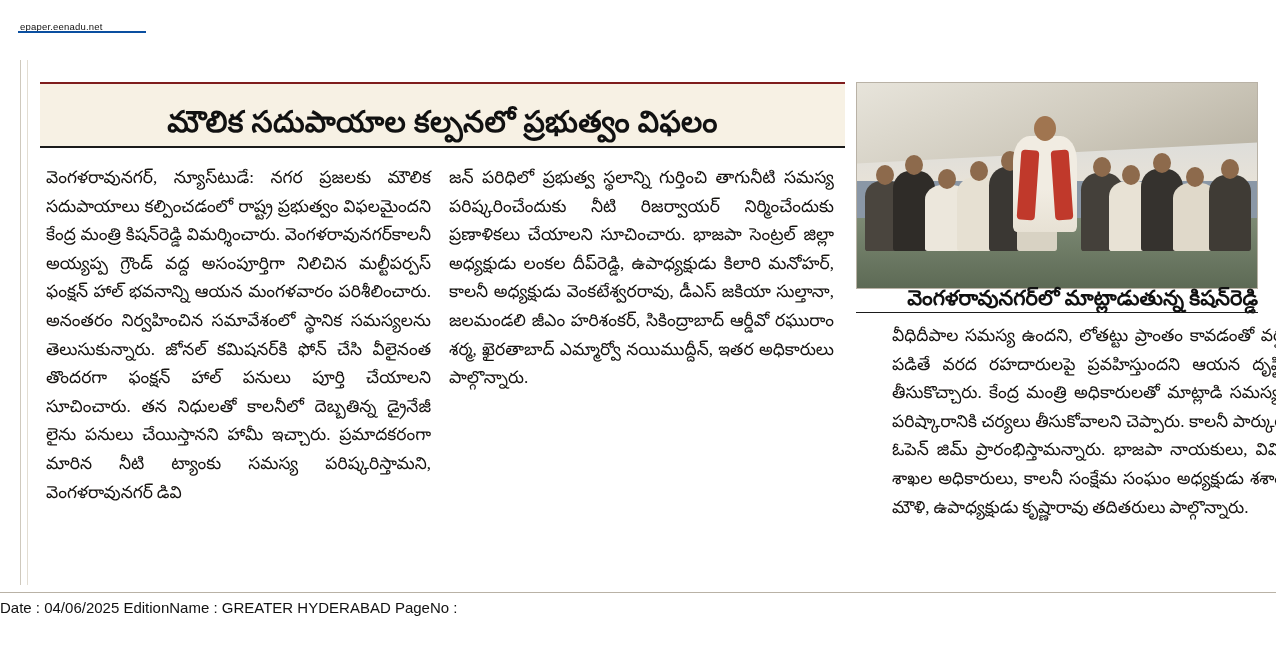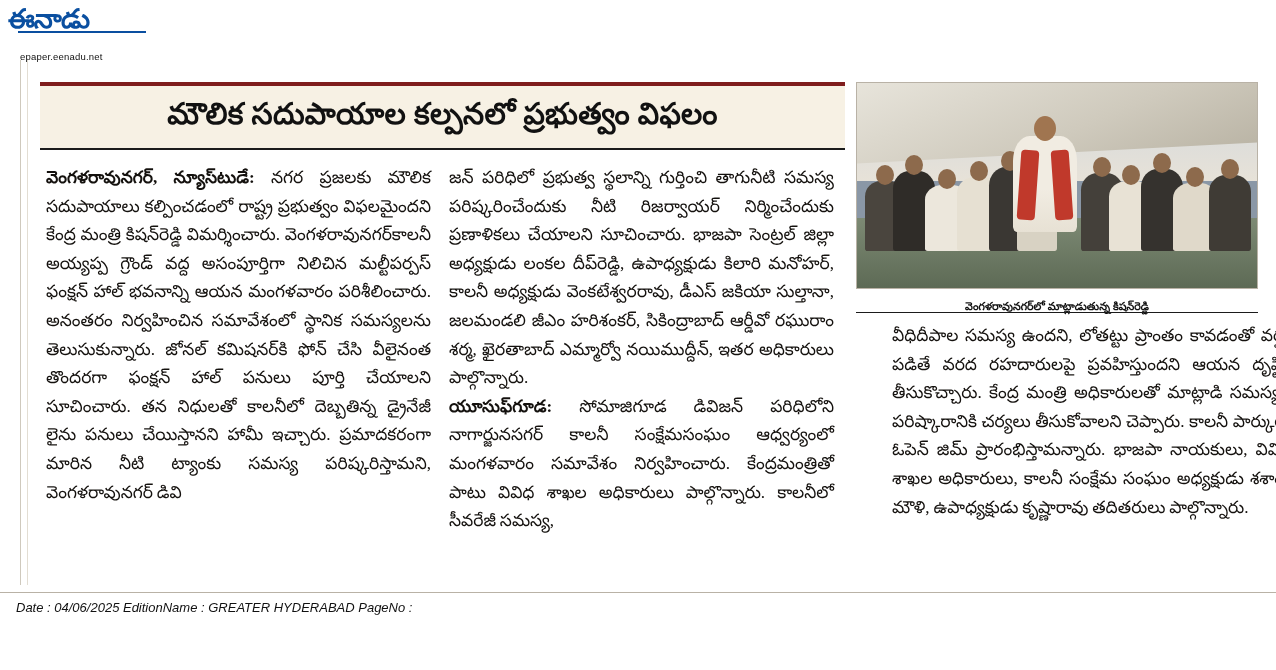--- a/index.html
+++ b/index.html
@@ -76,24 +76,24 @@
   }
 
   
   .headline-band {
     position: absolute;
     left: 40px;
     top: 22px;
     width: 805px;
     height: 62px;
     background: #f7f1e4;
-    border-top: 4px solid #7f1d1d;
+    border-top: 2px solid #7f1d1d;
     border-bottom: 2px solid #1b1b1b;
     display: flex;
-    align-items: center;
+    align-items: flex-end;
     justify-content: center;
   }
   .headline-text {
     font-family: "Liberation Serif", serif;
     font-weight: bold;
     font-size: 30px;
     color: #111;
     letter-spacing: .3px;
     white-space: nowrap;
   }
@@ -157,26 +157,26 @@
   .center-figure .scarf.r {
     left: auto; right: 6px; transform: rotate(-4deg);
   }
   .center-figure .head2 {
     position: absolute; left: 50%; top: -20px; margin-left: -11px;
     width: 22px; height: 25px; border-radius: 50%; background: #a07550;
   }
   .photo-caption {
     position: absolute;
     left: 856px;
-    top: 240px;
+    top: 226px;
     width: 402px;
-    text-align: center;
+    text-align: right;
     font-family: "Liberation Serif", serif;
     font-weight: bold;
-    font-size: 11px;
+    font-size: 21px;
     color: #111;
     white-space: nowrap;
   }
   .caption-rule {
     position: absolute;
     left: 856px;
     top: 252px;
     width: 402px;
     height: 1px;
     background: #1b1b1b;
@@ -193,50 +193,48 @@
     text-align: justify;
     text-justify: inter-word;
     word-spacing: -0.5px;
   }
   .col p { margin: 0; }
   .col-1 { left: 46px;  width: 385px; }
   .col-2 { left: 449px; width: 385px; }
   .col-3 { left: 892px; width: 400px; top: 262px; }
 
   .lead {
-    font-weight: bold;
+    font-weight: normal;
   }
   .subhead {
     font-weight: bold;
   }
 
   
   .footer {
     position: absolute;
     left: 0;
     top: 592px;
     width: 1276px;
     height: 28px;
     border-top: 1px solid #b9b2a6;
     display: flex;
     align-items: center;
   }
   .footer-text {
     font-family: "Liberation Sans", sans-serif;
-    font-size: 13px;
+    font-size: 15px;
     color: #111;
-    padding-left: 16px;
-    font-style: italic;
+    padding-left: 0;
   }
 </style>
 </head>
 <body>
 
 <div class="masthead">
-  <span class="masthead-logo">ఈనాడు</span>
   <div class="masthead-rule"></div>
   <span class="masthead-url">epaper.eenadu.net</span>
 </div>
 
 <div class="clip">
 
   <div class="page-left-rule"></div>
   <div class="page-left-rule2"></div>
 
   <div class="headline-band">
@@ -292,23 +290,20 @@
   <div class="caption-rule"></div>
 
   <div class="col col-1">
     <p>
       <span class="lead">వెంగళరావునగర్, న్యూస్‌టుడే:</span><span> నగర ప్రజలకు మౌలిక సదుపాయాలు కల్పించడంలో రాష్ట్ర ప్రభుత్వం విఫలమైందని కేంద్ర మంత్రి కిషన్‌రెడ్డి విమర్శించారు. వెంగళరావునగర్‌కాలనీ అయ్యప్ప గ్రౌండ్ వద్ద అసంపూర్తిగా నిలిచిన మల్టీపర్పస్ ఫంక్షన్ హాల్ భవనాన్ని ఆయన మంగళవారం పరిశీలించారు. అనంతరం నిర్వహించిన సమావేశంలో స్థానిక సమస్యలను తెలుసుకున్నారు. జోనల్ కమిషనర్‌కి ఫోన్ చేసి వీలైనంత తొందరగా ఫంక్షన్ హాల్ పనులు పూర్తి చేయాలని సూచించారు. తన నిధులతో కాలనీలో దెబ్బతిన్న డ్రైనేజీ లైను పనులు చేయిస్తానని హామీ ఇచ్చారు. ప్రమాదకరంగా మారిన నీటి ట్యాంకు సమస్య పరిష్కరిస్తామని, వెంగళరావునగర్ డివి</span>
     </p>
   </div>
 
   <div class="col col-2">
     <p><span>జన్ పరిధిలో ప్రభుత్వ స్థలాన్ని గుర్తించి తాగునీటి సమస్య పరిష్కరించేందుకు నీటి రిజర్వాయర్ నిర్మించేందుకు ప్రణాళికలు చేయాలని సూచించారు. భాజపా సెంట్రల్ జిల్లా అధ్యక్షుడు లంకల దీప్‌రెడ్డి, ఉపాధ్యక్షుడు కిలారి మనోహర్, కాలనీ అధ్యక్షుడు వెంకటేశ్వరరావు, డీఎస్ జకియా సుల్తానా, జలమండలి జీఎం హరిశంకర్, సికింద్రాబాద్ ఆర్డీవో రఘురాం శర్మ, ఖైరతాబాద్ ఎమ్మార్వో నయిముద్దీన్, ఇతర అధికారులు పాల్గొన్నారు.</span></p>
-    <p>
-      <span class="subhead">యూసుఫ్‌గూడ:</span><span> సోమాజిగూడ డివిజన్ పరిధిలోని నాగార్జునసగర్ కాలనీ సంక్షేమసంఘం ఆధ్వర్యంలో మంగళవారం సమావేశం నిర్వహించారు. కేంద్రమంత్రితో పాటు వివిధ శాఖల అధికారులు పాల్గొన్నారు. కాలనీలో సీవరేజీ సమస్య,</span>
-    </p>
   </div>
 
   <div class="col col-3">
     <p><span>వీధిదీపాల సమస్య ఉందని, లోతట్టు ప్రాంతం కావడంతో వర్షం పడితే వరద రహదారులపై ప్రవహిస్తుందని ఆయన దృష్టికి తీసుకొచ్చారు. కేంద్ర మంత్రి అధికారులతో మాట్లాడి సమస్యల పరిష్కారానికి చర్యలు తీసుకోవాలని చెప్పారు. కాలనీ పార్కులో ఓపెన్ జిమ్ ప్రారంభిస్తామన్నారు. భాజపా నాయకులు, వివిధ శాఖల అధికారులు, కాలనీ సంక్షేమ సంఘం అధ్యక్షుడు శశాంక్ మౌళి, ఉపాధ్యక్షుడు కృష్ణారావు తదితరులు పాల్గొన్నారు.</span></p>
   </div>
 
 </div>
 
 <div class="footer">
   <span class="footer-text">Date : 04/06/2025 EditionName : GREATER HYDERABAD PageNo :</span>

